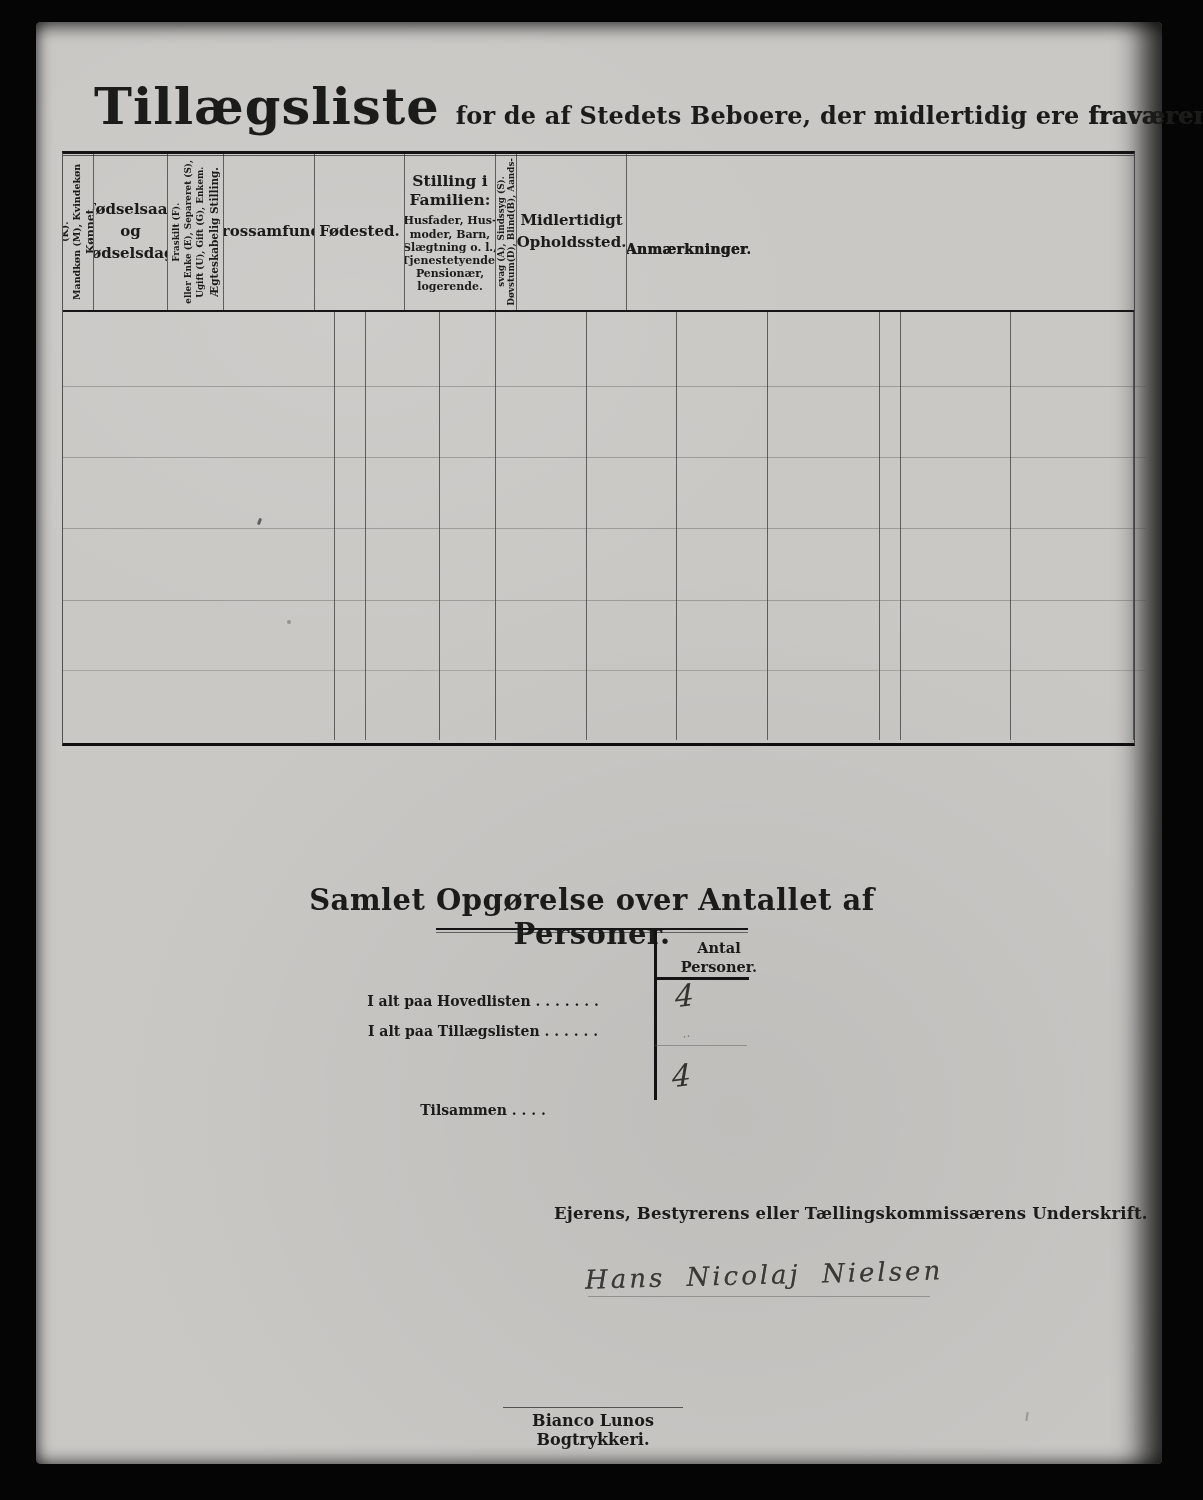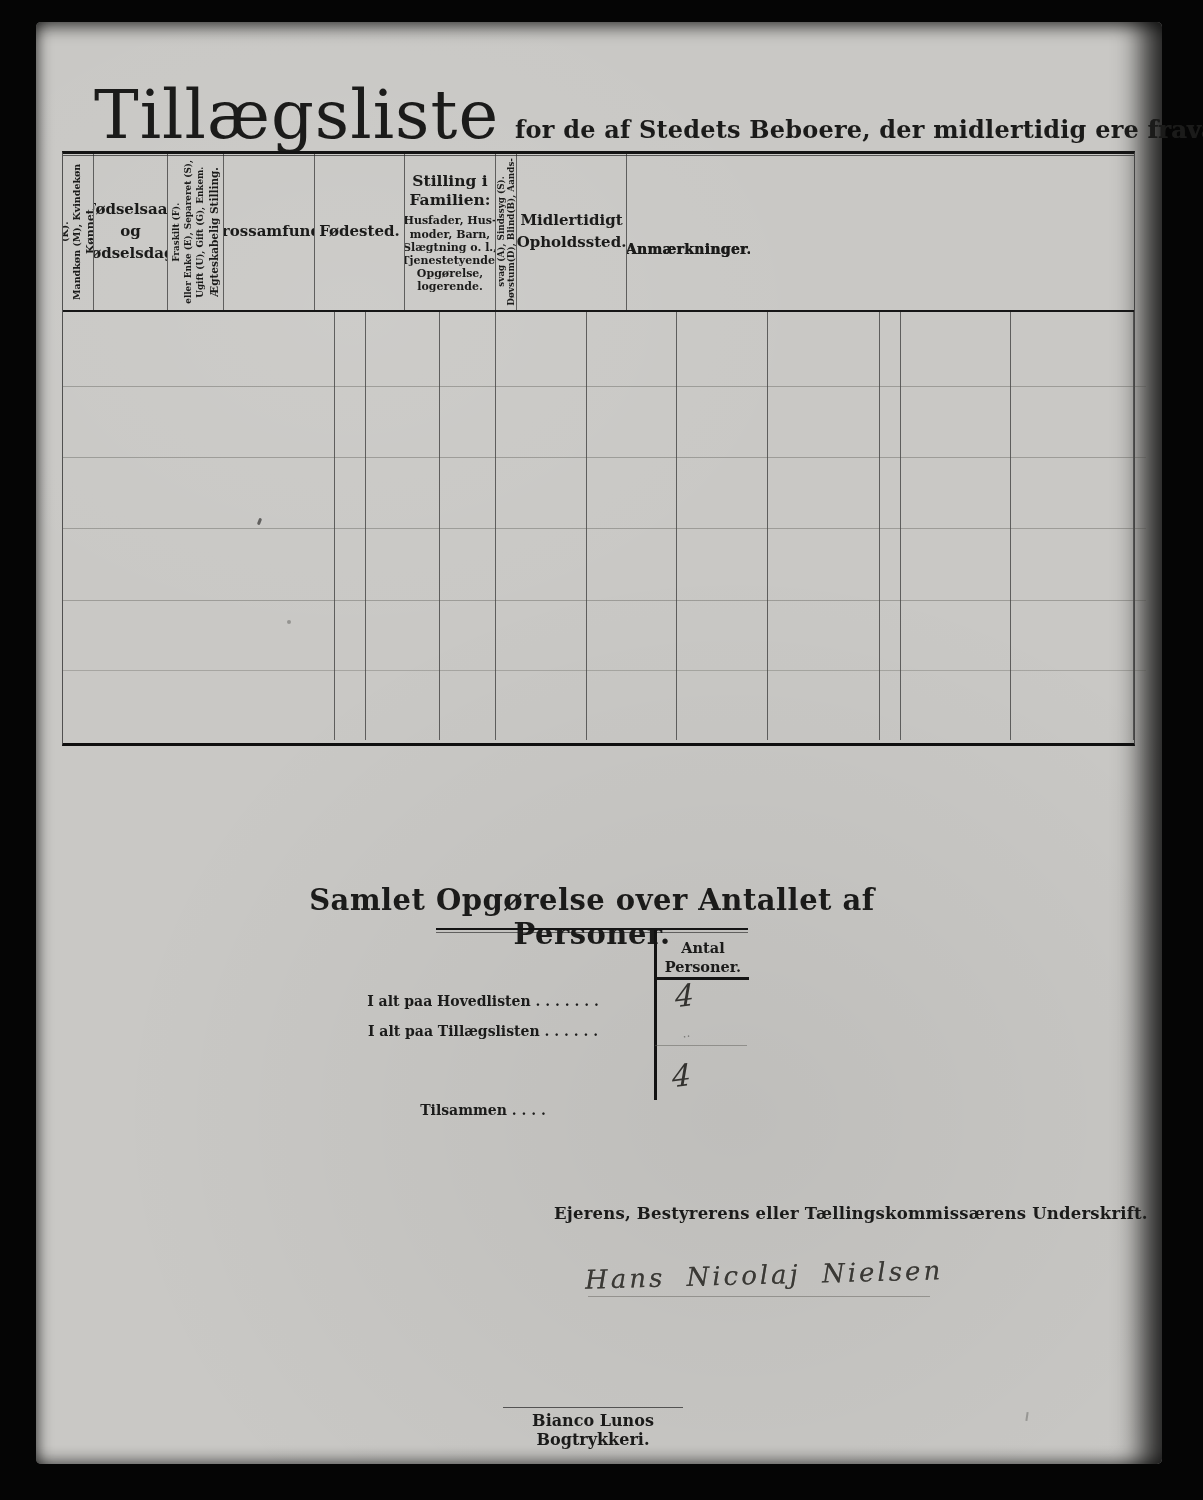--- a/index.html
+++ b/index.html
@@ -11,21 +11,21 @@
            radial-gradient(ellipse 900px 800px at 62% 76%, rgba(0,0,0,.05), rgba(0,0,0,0) 70%),
            #c9c8c5;
          box-shadow: inset -36px 0 28px -16px rgba(0,0,0,.8),
                      inset 12px 0 14px -9px rgba(0,0,0,.55),
                      inset 0 15px 16px -10px rgba(0,0,0,.62),
                      inset 0 -13px 14px -9px rgba(0,0,0,.42);}
   .abs{position:absolute;}
 
   
   .title-row{left:58px;top:54px;display:flex;align-items:baseline;gap:16px;white-space:nowrap;}
-  .title{font-size:67px;font-weight:normal;letter-spacing:1px;}
+  .title{font-size:51px;font-weight:bold;letter-spacing:1px;}
   .subtitle{font-size:24px;font-weight:bold;letter-spacing:.2px;}
   .subtitle .em{text-shadow:.8px 0 0 currentColor;}
 
   
   .census-table{left:26px;top:129px;width:1073px;height:595px;box-sizing:border-box;
         border:1px solid rgba(40,40,40,.75);
         border-top:3px solid #141414;border-bottom:3.5px solid #0f0f0f;}
   .thin-top-rule{top:1px;left:0;right:0;height:1px;background:rgba(40,40,40,.7);}
   .thead{display:flex;height:158px;border-bottom:2.5px solid #161616;box-sizing:border-box;}
   .tbody{position:relative;display:flex;height:428px;}
@@ -46,21 +46,21 @@
   .c3 .vline{font-size:8.8px;line-height:1.35;}
   .c3 .vline.vt{font-size:10.5px;}
   .c8 .vline{font-size:8.8px;line-height:1.15;}
   .rline{position:absolute;left:0;width:calc(100% + 12px);height:1px;background:rgba(75,75,70,.35);}
 
   
   .sum-heading{left:254px;top:861px;width:604px;text-align:center;font-size:29px;font-weight:bold;letter-spacing:.5px;}
   .sum-top-rule{left:400px;top:906px;width:312px;height:5px;box-sizing:border-box;
                 border-top:2.5px solid #141414;border-bottom:1px solid rgba(30,30,30,.6);}
   .sum-vline{left:618px;top:908px;width:2.5px;height:170px;background:#121212;}
-  .antal{left:621px;top:917px;width:92px;text-align:center;font-weight:bold;font-size:14.5px;line-height:1.3;}
+  .antal{left:621px;top:917px;width:92px;text-align:center;font-weight:bold;font-size:14.5px;line-height:1.3;padding-left:16px;}
   .antal-underline{left:620px;top:955px;width:93px;height:2.5px;background:#141414;}
   .sum-label{width:334px;left:280px;text-align:center;font-weight:bold;font-size:14px;white-space:nowrap;}
   .sum-mid-rule{left:619px;top:1023px;width:92px;height:1px;background:rgba(95,95,90,.5);}
   .hand{font-style:italic;font-size:30px;color:#33322f;display:inline-block;
         transform:rotate(-7deg) skewX(-6deg);}
   .hand-faint{font-size:12px;color:rgba(60,60,58,.55);display:inline-block;transform:rotate(-10deg);letter-spacing:2px;}
 
   
   .sig-label{left:518px;top:1182px;font-size:16.5px;font-weight:bold;letter-spacing:.2px;text-align:center;}
   .sig-name{left:549px;top:1238px;font-size:26px;font-style:italic;letter-spacing:3px;word-spacing:10px;
@@ -119,21 +119,21 @@
         <div class="th c6">
           <div class="th-title">
             <div>Stilling i</div>
             <div>Familien:</div>
           </div>
           <div class="th-sub">
             <div>Husfader, Hus-</div>
             <div>moder, Barn,</div>
             <div>Slægtning o. l.,</div>
             <div>Tjenestetyende,</div>
-            <div>Opgørelse,</div>
+            <div>Pensionær,</div>
             <div>logerende.</div>
           </div>
         </div>
         <div class="th c8">
           <div class="vblock">
             <div class="vline">Døvstum(D), Blind(B), Aands-</div>
             <div class="vline">svag (A), Sindssyg (S).</div>
           </div>
         </div>
         <div class="th c9">

